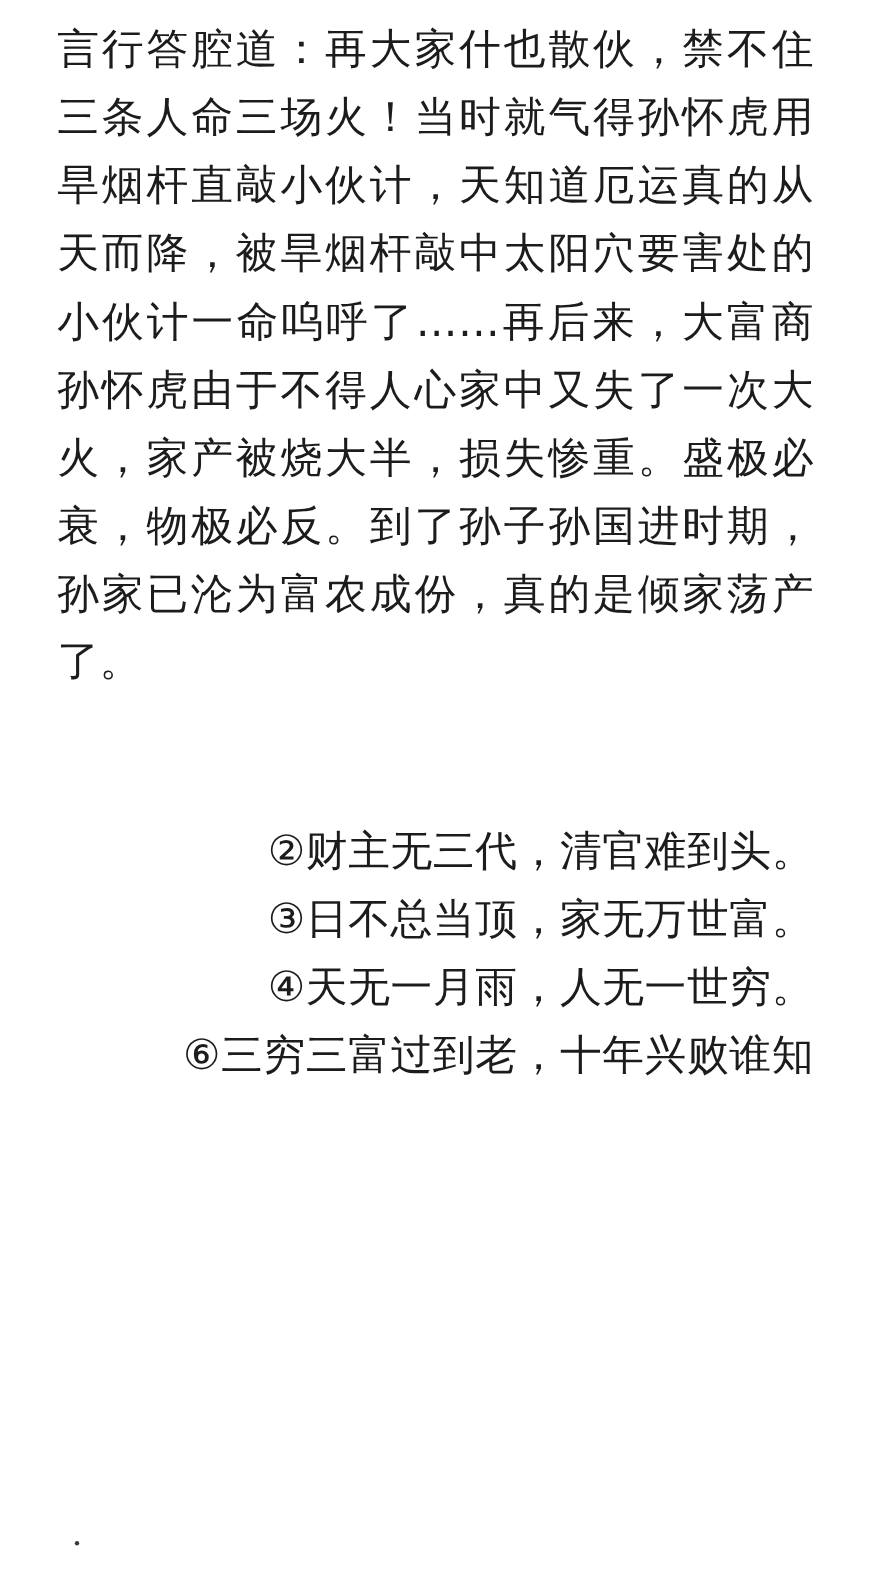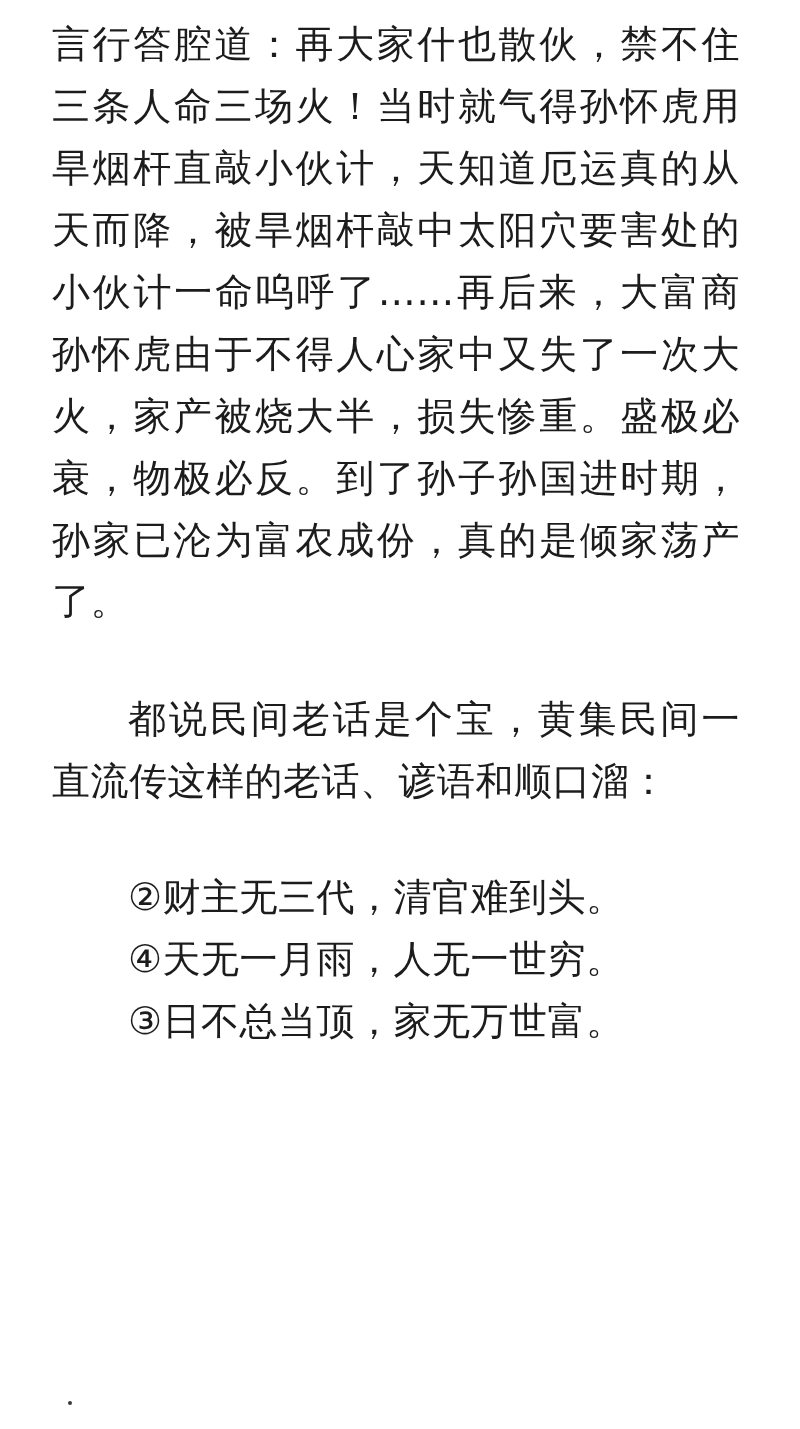--- a/index.html
+++ b/index.html
@@ -41,43 +41,44 @@
     height: 54px;
   }
   .list-line {
     font-size: 38px;
     line-height: 1.63;
     letter-spacing: 0.5px;
     margin: 0;
     text-indent: 2em;
     color: #1c1c1c;
     white-space: nowrap;
+    text-align: right;
   }
   .dot {
     position: absolute;
     left: 68px;
     bottom: 24px;
     width: 4px;
     height: 4px;
     background: #3a3a3a;
     border-radius: 50%;
   }
 </style>
 </head>
 <body>
 
 <div class="page">
 
   <p class="para">言行答腔道：再大家什也散伙，禁不住三条人命三场火！当时就气得孙怀虎用旱烟杆直敲小伙计，天知道厄运真的从天而降，被旱烟杆敲中太阳穴要害处的小伙计一命呜呼了……再后来，大富商孙怀虎由于不得人心家中又失了一次大火，家产被烧大半，损失惨重。盛极必衰，物极必反。到了孙子孙国进时期，孙家已沦为富农成份，真的是倾家荡产了。</p>
 
   <div class="spacer"></div>
 
-  <p class="para indent">都说民间老话是个宝，黄集民间一直流传这样的老话、谚语和顺口溜：</p>
 
   <div class="spacer-sm"></div>
 
 
   <p class="list-line">②财主无三代，清官难到头。</p>
+  <p class="list-line">③日不总当顶，家无万世富。</p>
   <p class="list-line">④天无一月雨，人无一世穷。</p>
-  <p class="list-line">③日不总当顶，家无万世富。</p>
+  <p class="list-line">⑥三穷三富过到老，十年兴败谁知</p>
 
   <span class="dot"></span>
 </div>
 
 </body></html>

